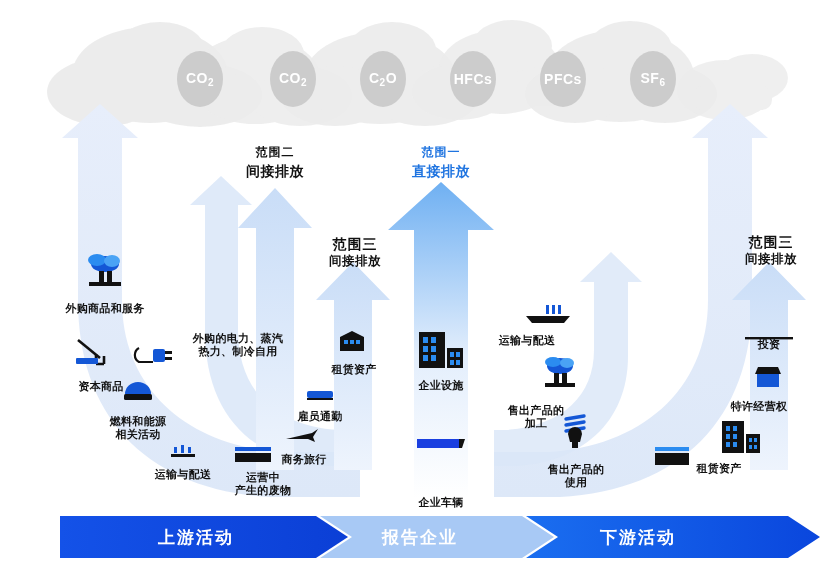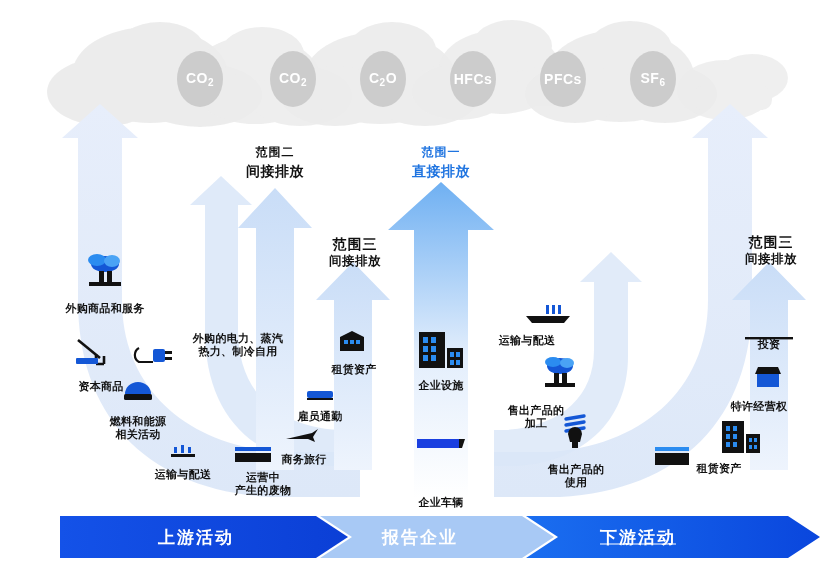--- a/index.html
+++ b/index.html
@@ -407,15 +407,15 @@
     </div>
   <div class="lbl" id="d5" style="left: 759px; top: 400px; transform: translate(-50%, 0px);">
       <div>特许经营权</div>
     </div>
   <div class="lbl" id="d6" style="left: 769px; top: 338px; transform: translate(-50%, 0px);">
       <div>投资</div>
     </div>
 
   <div class="banner-txt" style="left:196px; top:537px;font-family:Liberation Mono, monospace;">上游活动</div>
   <div class="banner-txt" style="left:420px; top:537px; color:#ffffff;">报告企业</div>
-  <div class="banner-txt" style="left:638px; top:537px;text-decoration:underline;">下游活动</div>
+  <div class="banner-txt" style="left:638px; top:537px;">下游活动</div>
 
 </div>
 
 </body></html>

